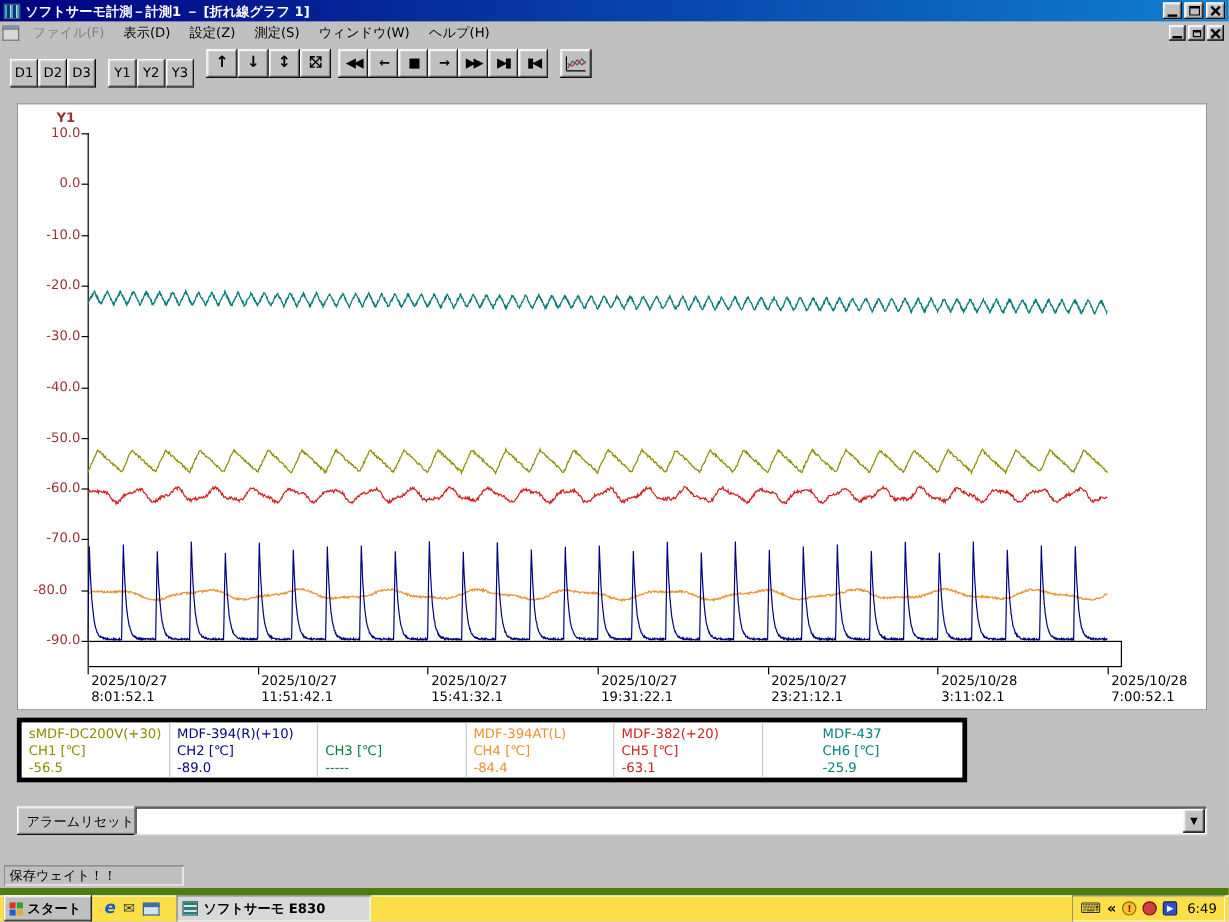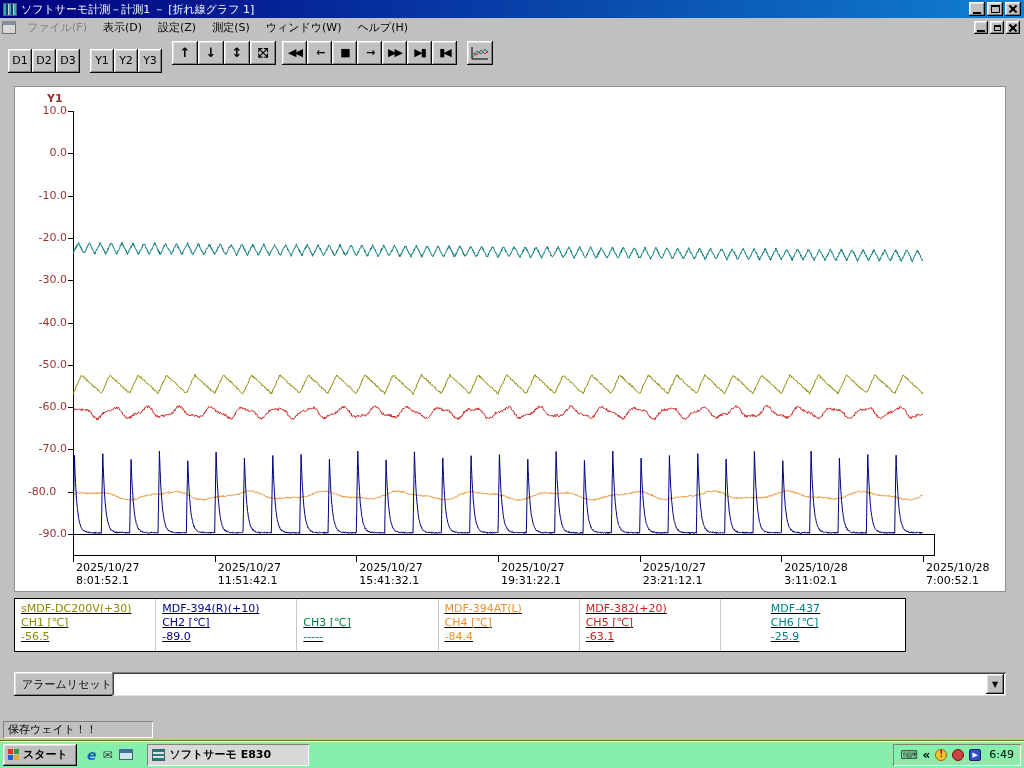--- a/index.html
+++ b/index.html
@@ -5,21 +5,21 @@
   *{margin:0;padding:0;box-sizing:border-box;}
   html,body{width:1024px;height:768px;}
   body{font-family:"DejaVu Sans","Liberation Sans",sans-serif;font-size:11px;color:#000;background:#c0c0c0;}
   .screen{position:relative;width:1024px;height:768px;background:#c0c0c0;overflow:hidden;}
 
   
   .raised{background:#c0c0c0;box-shadow:inset -1px -1px 0 #0a0a0a,inset 1px 1px 0 #fff,inset -2px -2px 0 #808080,inset 2px 2px 0 #dfdfdf;}
   .sunken-lite{box-shadow:inset 1px 1px 0 #808080,inset -1px -1px 0 #fff;}
 
   
-  .titlebar{position:absolute;left:0;top:0;width:1024px;height:18px;background:linear-gradient(90deg,#000080,#1080d0);display:flex;align-items:center;padding:0 3px;color:#fff;font-weight:normal;}
+  .titlebar{position:absolute;left:0;top:0;width:1024px;height:18px;background:linear-gradient(90deg,#000080,#1080d0);display:flex;align-items:center;padding:0 3px;color:#fff;font-weight:bold;}
   .app-icon{width:14px;height:13px;background:repeating-linear-gradient(90deg,#30b0b0 0 2px,#103080 2px 4px,#d0d0d0 4px 5px);border:1px solid #406080;}
   .title-text{margin-left:4px;white-space:nowrap;}
   .tb-controls{margin-left:auto;display:flex;gap:2px;}
   .win-btn{width:16px;height:14px;display:flex;align-items:center;justify-content:center;background:#c0c0c0;box-shadow:inset -1px -1px 0 #0a0a0a,inset 1px 1px 0 #fff,inset -2px -2px 0 #808080,inset 2px 2px 0 #dfdfdf;}
   .win-btn.small{width:14px;height:13px;}
   .g-min{width:8px;height:2px;background:#000;margin-top:7px;}
   .g-max{width:9px;height:8px;border:1px solid #000;border-top:2px solid #000;}
   .g-restore{width:7px;height:6px;border:1px solid #000;border-top:2px solid #000;}
   .g-close{position:relative;width:8px;height:8px;}
   .g-close::before,.g-close::after{content:"";position:absolute;left:3px;top:-1px;width:2px;height:10px;background:#000;}
@@ -50,37 +50,37 @@
   .y1-label{position:absolute;left:32px;top:5px;font-weight:bold;color:#993333;}
   .y-axis-line{position:absolute;left:58px;top:24px;width:1px;height:424px;background:#000;}
   #plot-svg{position:absolute;left:58px;top:24px;width:850px;height:423px;}
   .ytick-label{position:absolute;left:2px;width:50px;text-align:right;color:#993333;}
   .ytick-mark{position:absolute;left:53px;width:6px;height:1px;background:#000;}
   .x-band{position:absolute;left:58px;top:447px;width:862px;height:22px;border:1px solid #000;}
   .xtick-mark{position:absolute;top:469px;width:1px;height:6px;background:#000;}
   .xtick-label{position:absolute;top:474px;line-height:13px;white-space:nowrap;}
 
   
-  .legend-panel{position:absolute;left:14px;top:598px;width:892px;height:54px;background:#fff;border:1px solid #000000;display:flex;text-decoration:underline;}
+  .legend-panel{position:absolute;left:14px;top:598px;width:792px;height:54px;background:#fff;border:4px solid #000000;display:flex;}
   .legend-cell{flex:1;padding:3px 6px;border-right:1px solid #c8c8c8;line-height:14px;overflow:hidden;white-space:nowrap;}
   .legend-cell:last-child{border-right:none;margin-left:44px;}
   .lg-name{min-height:14px;}
 
   
   .alarm-button{position:absolute;left:14px;top:672px;width:106px;height:24px;display:flex;align-items:center;justify-content:center;}
   .combo{position:absolute;left:112px;top:672px;width:894px;height:24px;background:#fff;box-shadow:inset 1px 1px 0 #808080,inset -1px -1px 0 #dfdfdf,inset 2px 2px 0 #404040,inset -2px -2px 0 #fff;}
   .combo-value{position:absolute;left:4px;top:4px;right:24px;height:16px;overflow:hidden;}
   .combo-arrow{position:absolute;right:2px;top:2px;width:18px;height:20px;display:flex;align-items:center;justify-content:center;font-size:8px;}
 
   
   .statusbar{position:absolute;left:0;top:719px;width:1024px;height:21px;background:#c0c0c0;padding:2px 3px;display:flex;align-items:center;}
   .status-cell{width:150px;height:17px;padding:1px 5px;white-space:nowrap;overflow:hidden;}
 
   
-  .taskbar{position:absolute;left:0;top:740px;width:1024px;height:28px;background:#86efac;border-top:1px solid #4d7c0f;box-shadow:inset 0 1px 0 #fff;display:flex;align-items:center;padding:0 3px;}
+  .taskbar{position:absolute;left:0;top:740px;width:1024px;height:28px;background:#fde047;border-top:6px solid #4d7c0f;box-shadow:inset 0 1px 0 #fff;display:flex;align-items:center;padding:0 3px;}
   .start-button{width:74px;height:22px;display:flex;align-items:center;gap:4px;font-weight:bold;padding:0 5px;}
   .winflag{width:11px;height:11px;display:grid;grid-template-columns:5px 5px;grid-template-rows:5px 5px;gap:1px;}
   .winflag i{display:block;}
   .winflag i:nth-child(1){background:#e03020;}
   .winflag i:nth-child(2){background:#30a030;}
   .winflag i:nth-child(3){background:#2060d0;}
   .winflag i:nth-child(4){background:#e0b020;}
   .ql{display:flex;align-items:center;gap:6px;margin-left:10px;}
   .ie-e{color:#1a5cc8;font-weight:bold;font-style:italic;font-size:14px;}
   .mail-glyph{font-size:12px;color:#404040;}

